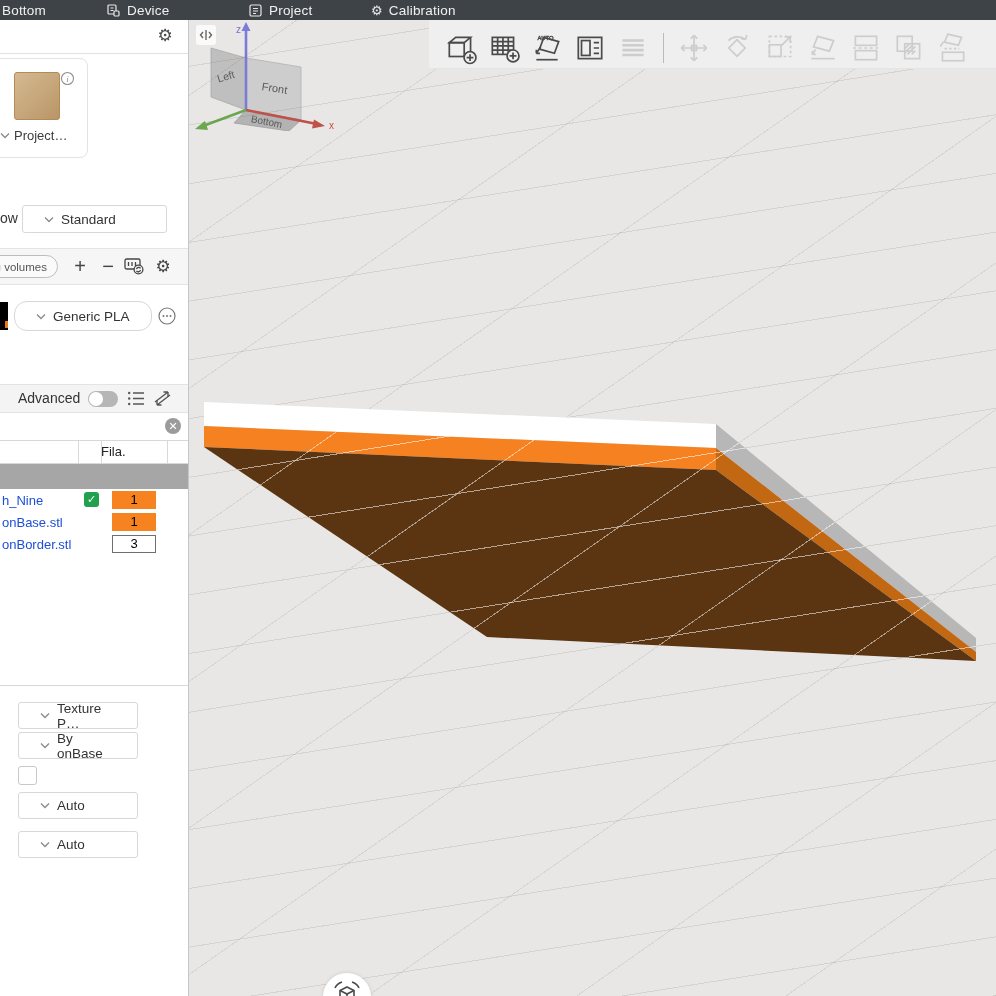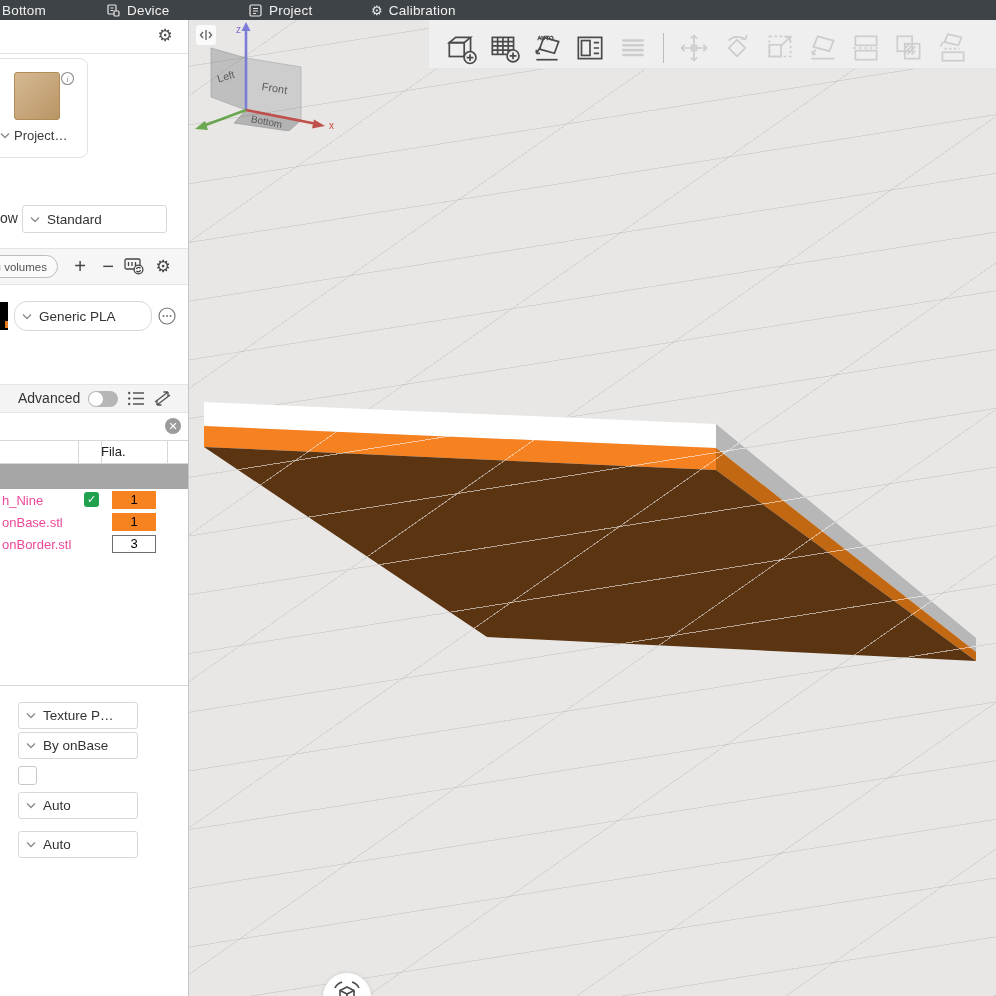--- a/index.html
+++ b/index.html
@@ -25,21 +25,21 @@
     background-image:linear-gradient(135deg,rgba(255,255,255,.25),rgba(0,0,0,.08));}
   #plate-info{left:60px;top:51px;}
   #plate-row{left:0;top:106px;width:85px;height:18px;display:flex;align-items:center;gap:4px;}
   #plate-label{font-size:13px;color:#3c3c3c;white-space:nowrap;}
   #sync-btn{left:90px;top:40px;width:93px;height:95px;background:#fff;border:1.5px solid #00a85c;border-radius:8px;
             box-sizing:border-box;text-align:center;cursor:pointer;}
   #sync-btn .lbl{font-size:14px;color:#2d2d2d;margin-top:8px;}
   #sync-ic{margin:20px auto 0;}
 
   .dd{position:absolute;border:1px solid #d8d8d8;border-radius:3px;background:#fff;display:flex;
-      align-items:center;gap:7px;padding:0 7px;font-size:13.5px;color:#333;box-sizing:border-box;}
+      align-items:center;gap:7px;padding:0 21px;font-size:13.5px;color:#333;box-sizing:border-box;}
   .chev{width:10px;height:7px;flex:0 0 auto;color:#8a8a8a;}
 
   #process-label{left:0;top:190px;font-size:14px;color:#333;}
   #process-dd{left:22px;top:185px;width:145px;height:28px;}
 
   #fil-bar{left:0;top:228px;width:189px;height:37px;background:#f6f6f6;border-top:1px solid #e4e4e4;
            border-bottom:1px solid #e4e4e4;box-sizing:border-box;}
   #flush-pill{position:absolute;left:-30px;top:6px;width:88px;height:23px;border:1px solid #bdbdbd;border-radius:12px;
       background:#fafafa;box-sizing:border-box;font-size:11.5px;color:#555;display:flex;align-items:center;
       justify-content:flex-end;padding-right:10px;}
@@ -64,21 +64,21 @@
 
   #panel-close{left:165px;top:398px;width:16px;height:16px;border-radius:50%;background:#9b9b9b;color:#fff;
       font-size:11px;line-height:16px;text-align:center;}
 
   #obj-table{left:0;top:420px;width:189px;}
   #obj-head{position:relative;height:22px;border-top:1px solid #d8d8d8;border-bottom:1px solid #d8d8d8;}
   #obj-head .v{position:absolute;top:0;bottom:0;width:1px;background:#d8d8d8;}
   #fila-h{position:absolute;left:101px;width:66px;text-align:left;top:3px;font-size:13px;color:#222;}
   #plate-band{height:25px;background:#a6a6a6;}
   .trow{position:relative;height:22px;background:#fff;}
-  .tname{position:absolute;left:2px;top:4px;font-size:13px;color:#ec4899;white-space:nowrap;}
+  .tname{position:absolute;left:2px;top:4px;font-size:13px;color:#1d4ed8;white-space:nowrap;}
   .tcheck{position:absolute;left:84px;top:3px;width:15px;height:15px;background:#21a14e;border-radius:3px;
           color:#fff;font-size:11px;line-height:15px;text-align:center;}
   .tfila{position:absolute;left:112px;top:2px;width:42px;height:16px;border:1px solid;text-align:center;
          font-size:13px;line-height:16px;}
 
   #sb-divider{top:665px;background:#d8d8d8;}
   .dd-sm{width:120px;height:27px;}
   #cb-spiral{left:18px;top:746px;width:17px;height:17px;border:1px solid #c9c9c9;border-radius:3px;background:#fff;}
 
   

